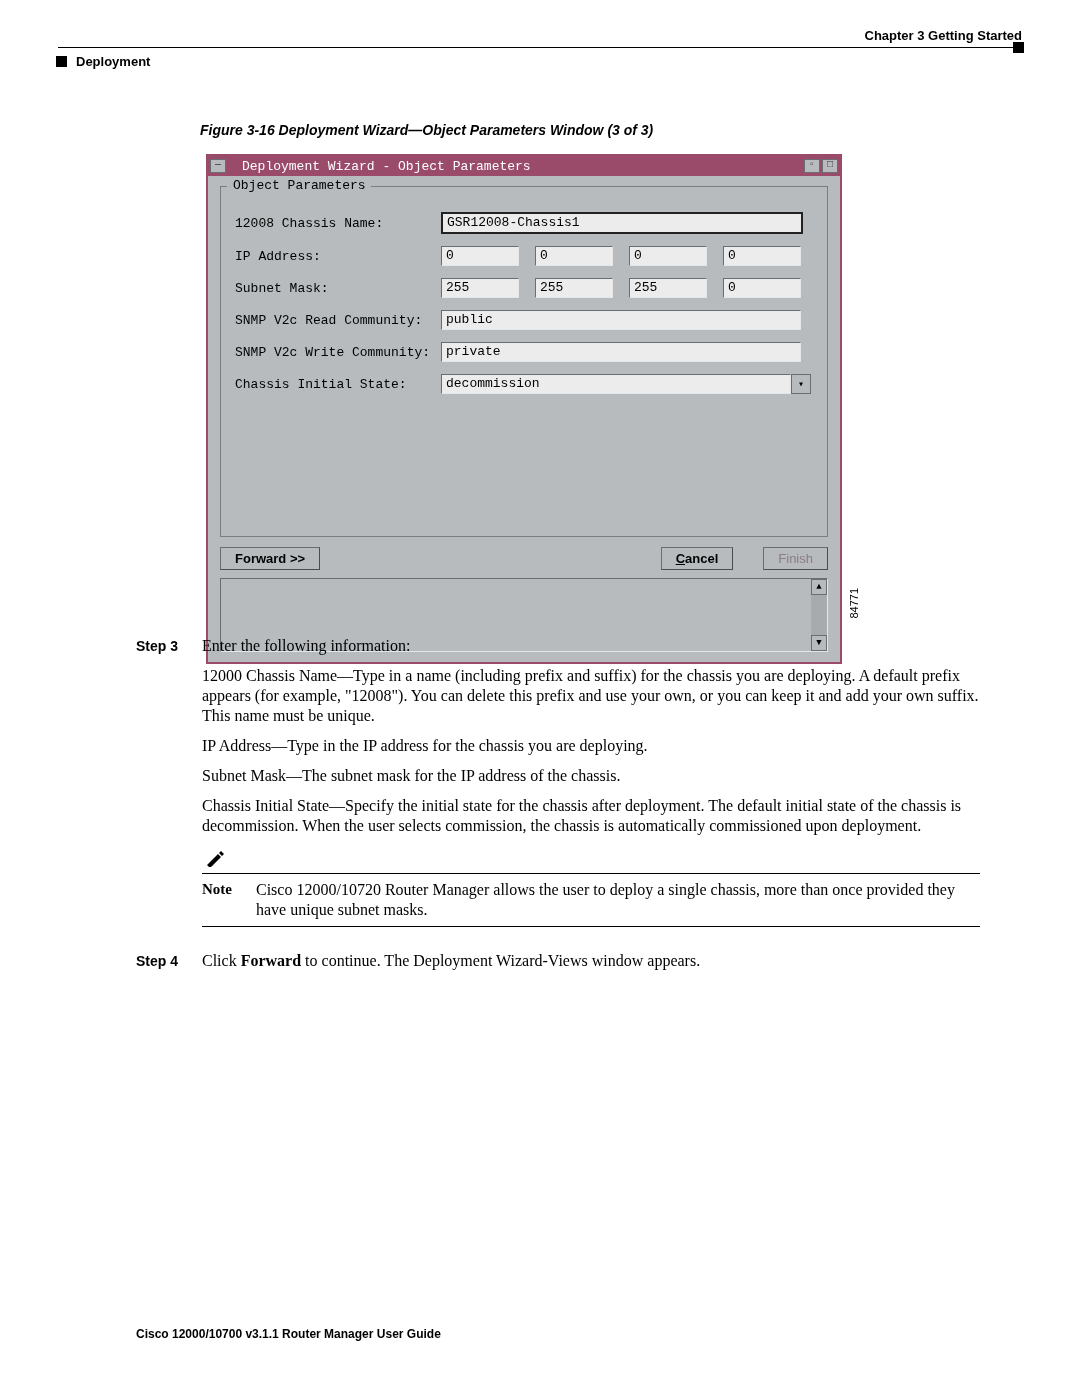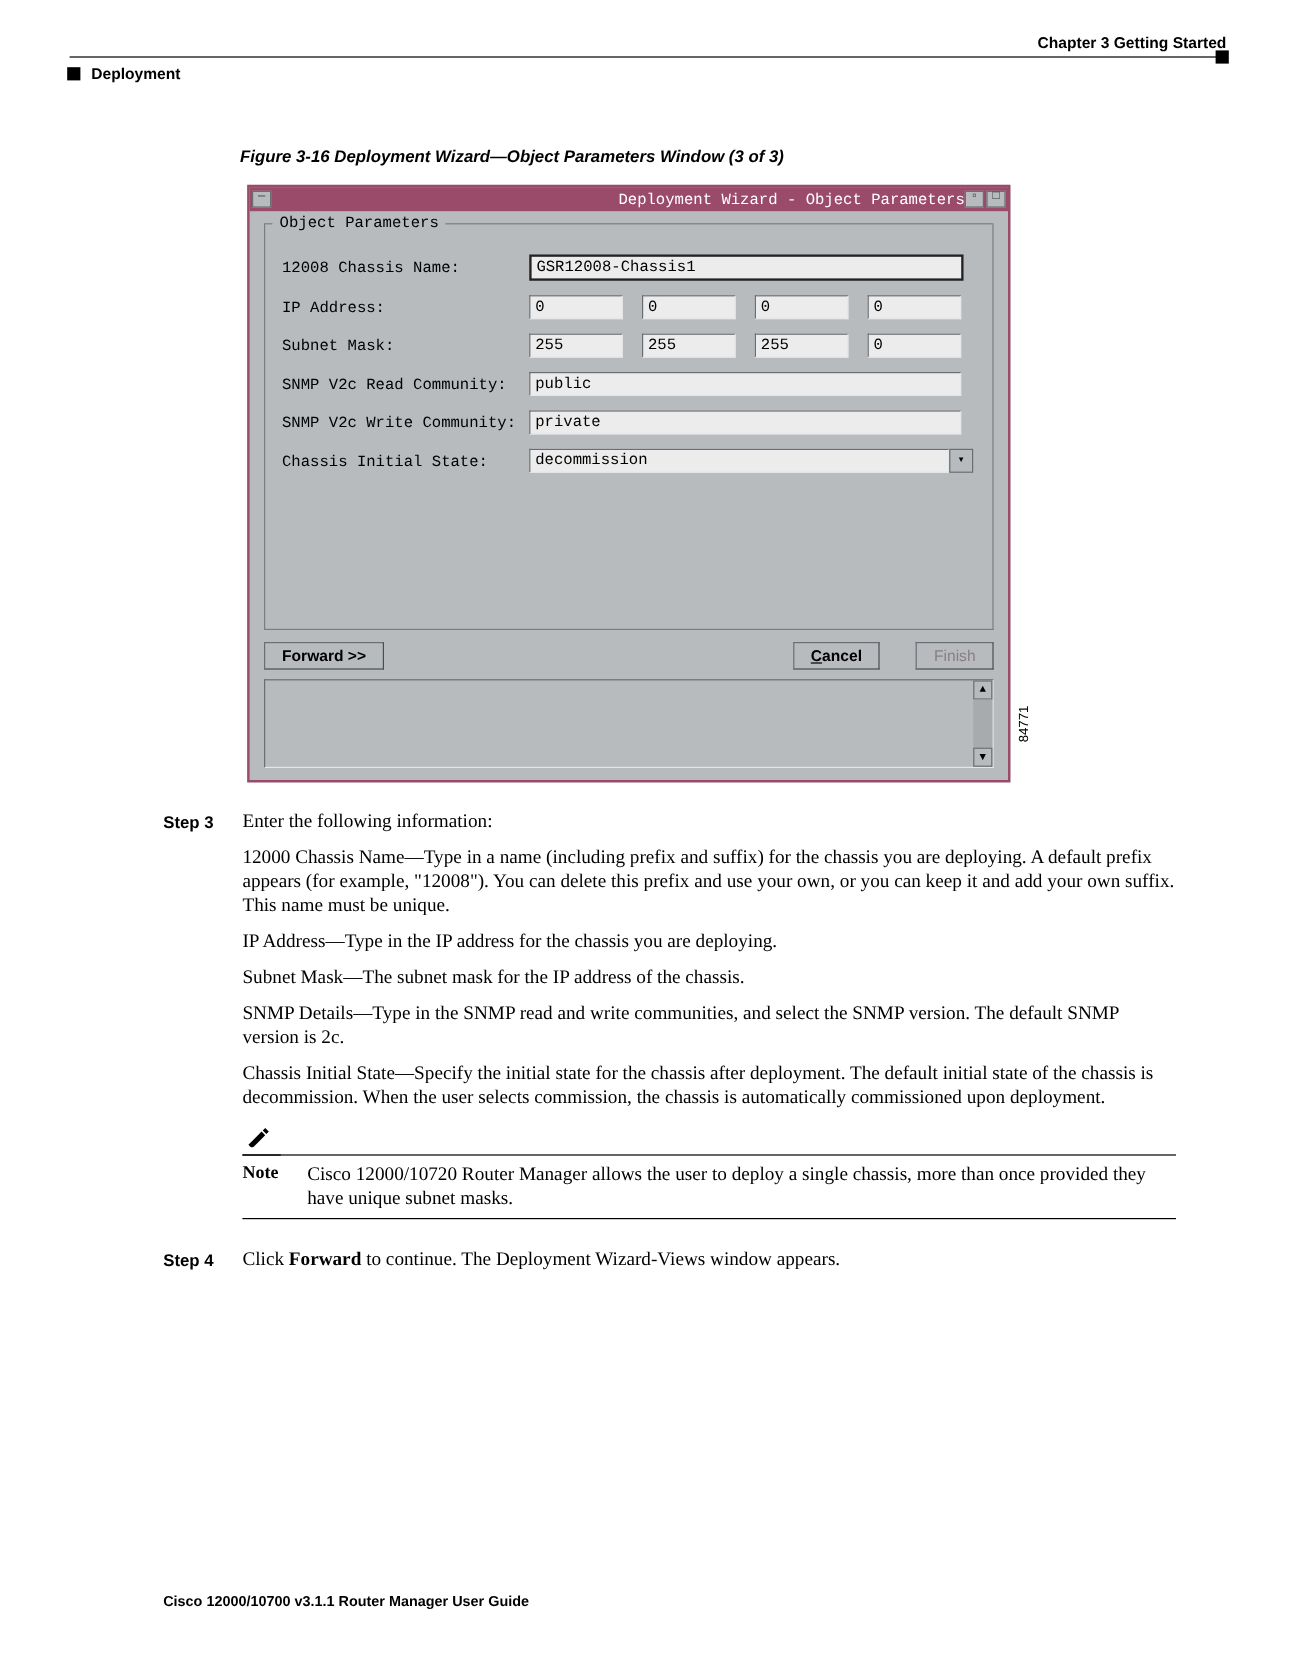--- a/index.html
+++ b/index.html
@@ -100,21 +100,21 @@
     background: #b7bbbe;
     border: 1px solid #6a6e72;
     box-sizing: border-box;
     font-size: 10px;
     line-height: 10px;
     text-align: center;
     color: #333;
   }
   .tb-title {
     flex: 1;
-    text-align: right;
+    text-align: left;
     font-size: 13px;
     padding-left: 16px;
   }
   .win-body {
     padding: 10px 12px 4px 12px;
   }
   .groupbox {
     border: 1px solid #7a7e82;
     border-top: none;
     position: relative;
@@ -240,21 +240,21 @@
     left: 848px;
     top: 588px;
     font-family: Arial, sans-serif;
     font-size: 11px;
     writing-mode: vertical-rl;
     transform: rotate(180deg);
   }
 
   .content {
     position: absolute;
-    top: 675px;
+    top: 636px;
     left: 136px;
     right: 100px;
     font-size: 16px;
     line-height: 1.25;
   }
   .step-row {
     display: flex;
     margin-bottom: 6px;
   }
   .step-label {
@@ -402,21 +402,21 @@
         <div class="form-row">
           <div class="form-label">SNMP V2c Read Community:</div>
           <div class="text-field tf-full">public</div>
         </div>
 
         <div class="form-row">
           <div class="form-label">SNMP V2c Write Community:</div>
           <div class="text-field tf-full">private</div>
         </div>
 
-        <div class="form-row" style="margin-bottom:4px;">
+        <div class="form-row" style="margin-bottom:16px;">
           <div class="form-label">Chassis Initial State:</div>
           <div class="dropdown-wrap">
             <div class="text-field">decommission</div>
             <div class="dd-btn">▾</div>
           </div>
         </div>
 
         <div style="height:110px;"></div>
       </div>
     </div>
@@ -440,21 +440,20 @@
   <div class="img-id">84771</div>
 
   <div class="content">
     <div class="step-row">
       <div class="step-label">Step 3</div>
       <div class="step-body">
         <p>Enter the following information:</p>
         <p>12000 Chassis Name—Type in a name (including prefix and suffix) for the chassis you are deploying. A default prefix appears (for example, "12008"). You can delete this prefix and use your own, or you can keep it and add your own suffix. This name must be unique.</p>
         <p>IP Address—Type in the IP address for the chassis you are deploying.</p>
         <p>Subnet Mask—The subnet mask for the IP address of the chassis.</p>
-        <p>SNMP Details—Type in the SNMP read and write communities, and select the SNMP version. The default SNMP version is 2c.</p>
         <p>Chassis Initial State—Specify the initial state for the chassis after deployment. The default initial state of the chassis is decommission. When the user selects commission, the chassis is automatically commissioned upon deployment.</p>
 
         <div class="note-wrap">
           <div class="note-icon">
             <svg width="20" height="16" viewBox="0 0 20 16">
                 <path d="M1 14 L12 3 L15 6 L4 17 Z M13 2 L16 5 L18 3 L15 0 Z" fill="#000"></path>
               </svg>
           </div>
           <div class="note-row">
             <div class="note-label">Note</div>

